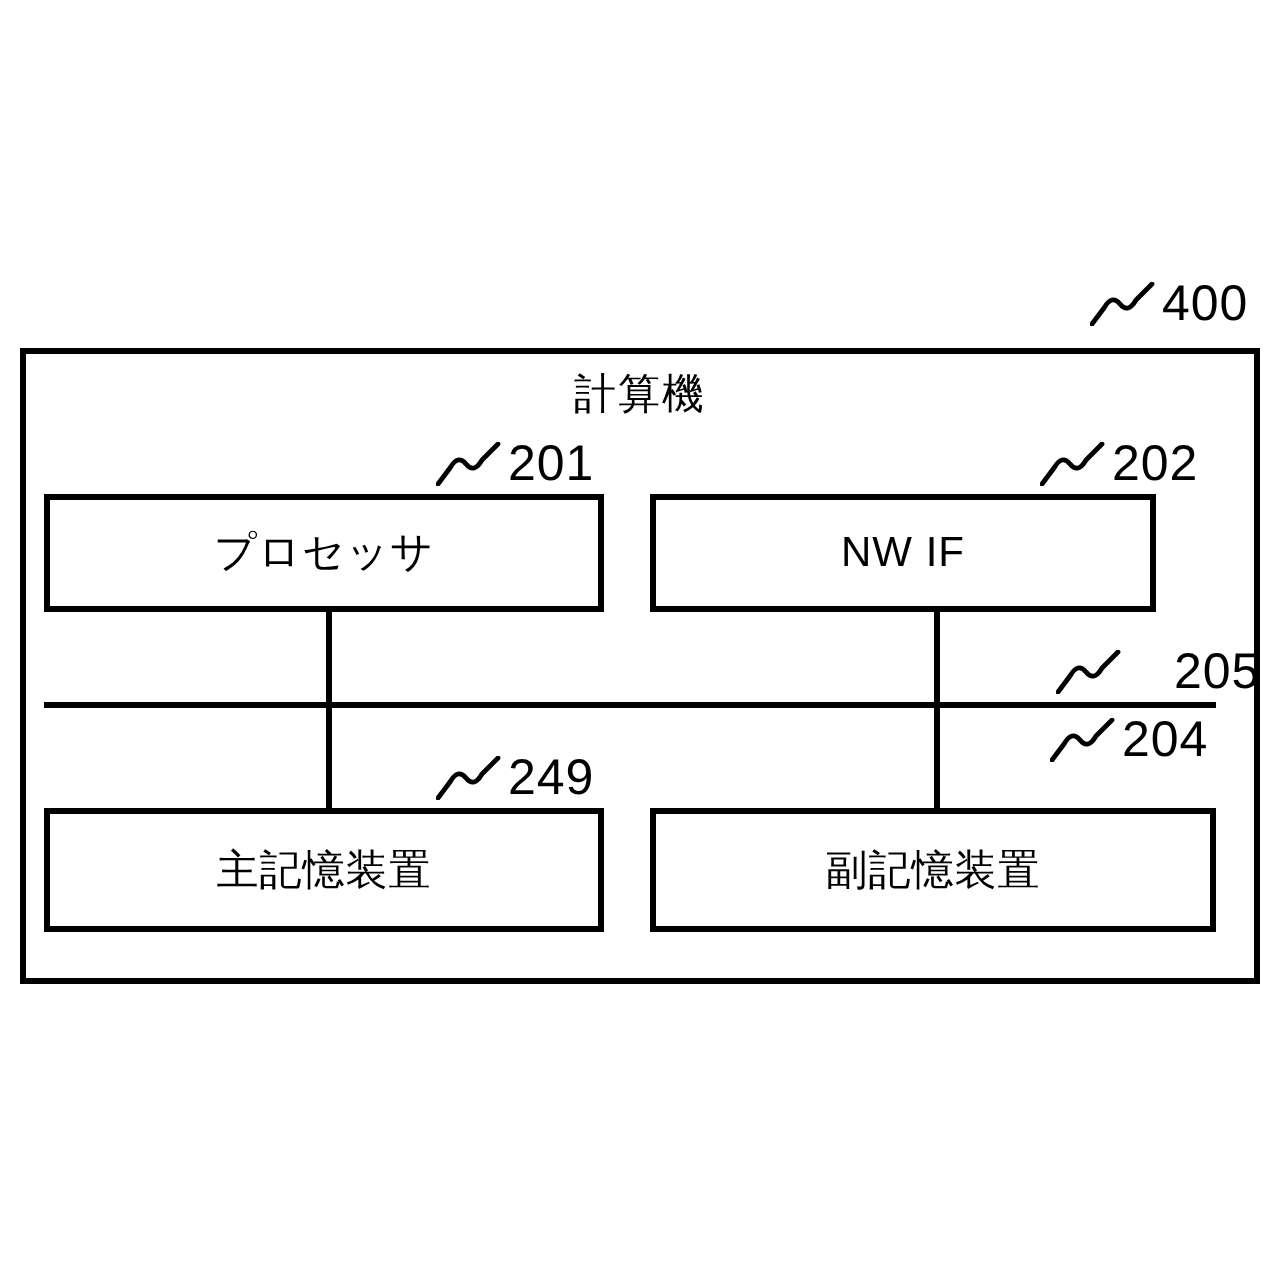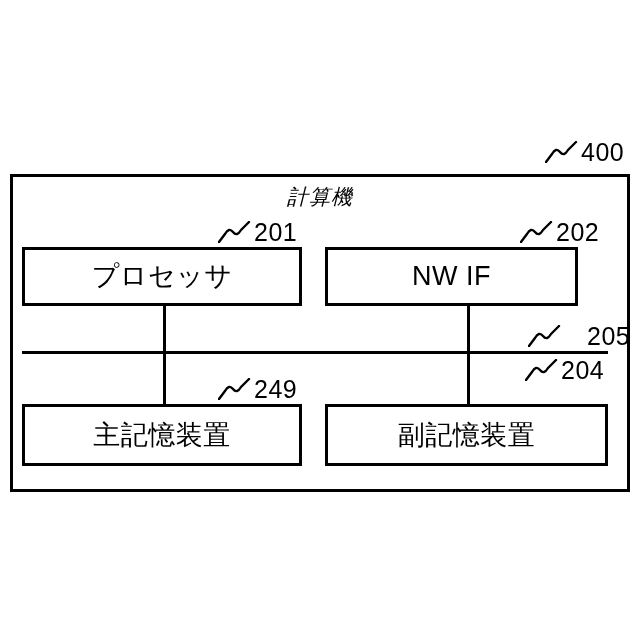--- a/index.html
+++ b/index.html
@@ -35,21 +35,21 @@
     position: absolute;
     border: 3px solid #000000;
     box-sizing: border-box;
     background: #ffffff;
     display: flex;
     align-items: center;
     justify-content: center;
     z-index: 3;
   }
   .unit-label {
-    font-size: 27px;
+    font-size: 21px;
     line-height: 1;
     letter-spacing: 0.5px;
     white-space: nowrap;
   }
   .unit-label.latin {
     letter-spacing: 0.5px;
   }
   #box-processor  { left: 22px;  top: 247px; width: 280px; height: 59px; }
   #box-nwif       { left: 325px; top: 247px; width: 253px; height: 59px; }
   #box-mainmem    { left: 22px;  top: 404px; width: 280px; height: 62px; }
@@ -58,21 +58,20 @@
   
   .enclosure-title {
     position: absolute;
     left: 0;
     top: 183px;
     width: 640px;
     text-align: center;
     font-size: 21px;
     letter-spacing: 1px;
     z-index: 2;
-    font-style: italic;
   }
 
   
   .bus-line {
     position: absolute;
     left: 22px;
     top: 351px;
     width: 586px;
     height: 3px;
     background: #000000;

